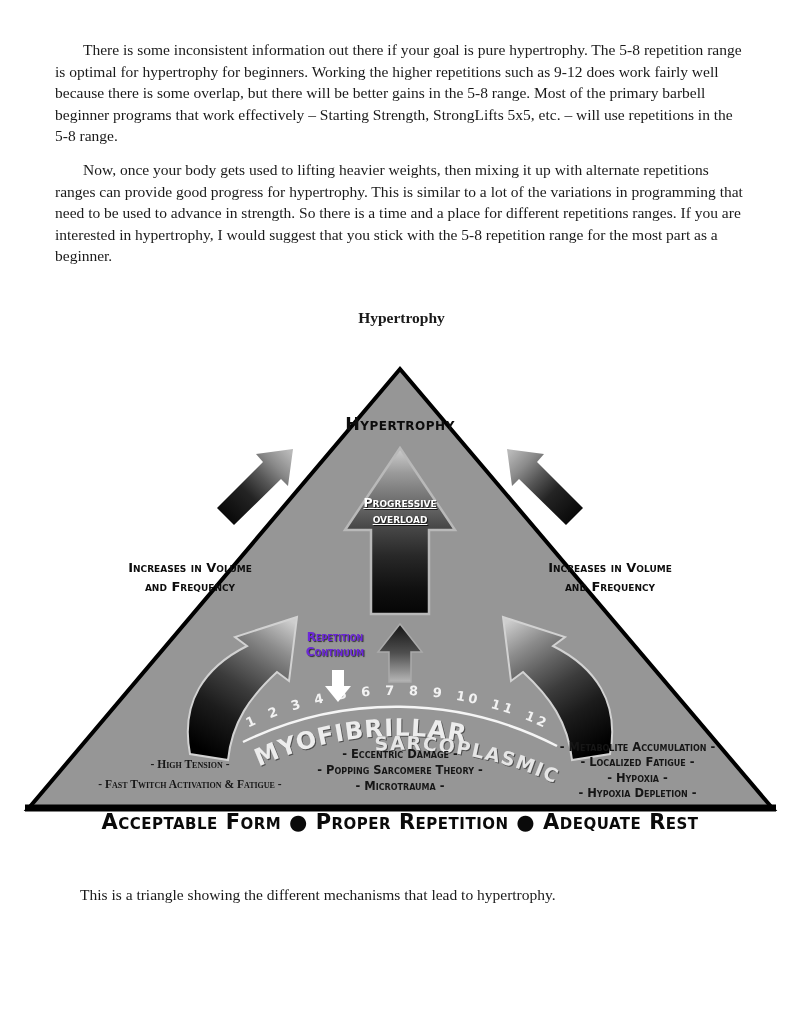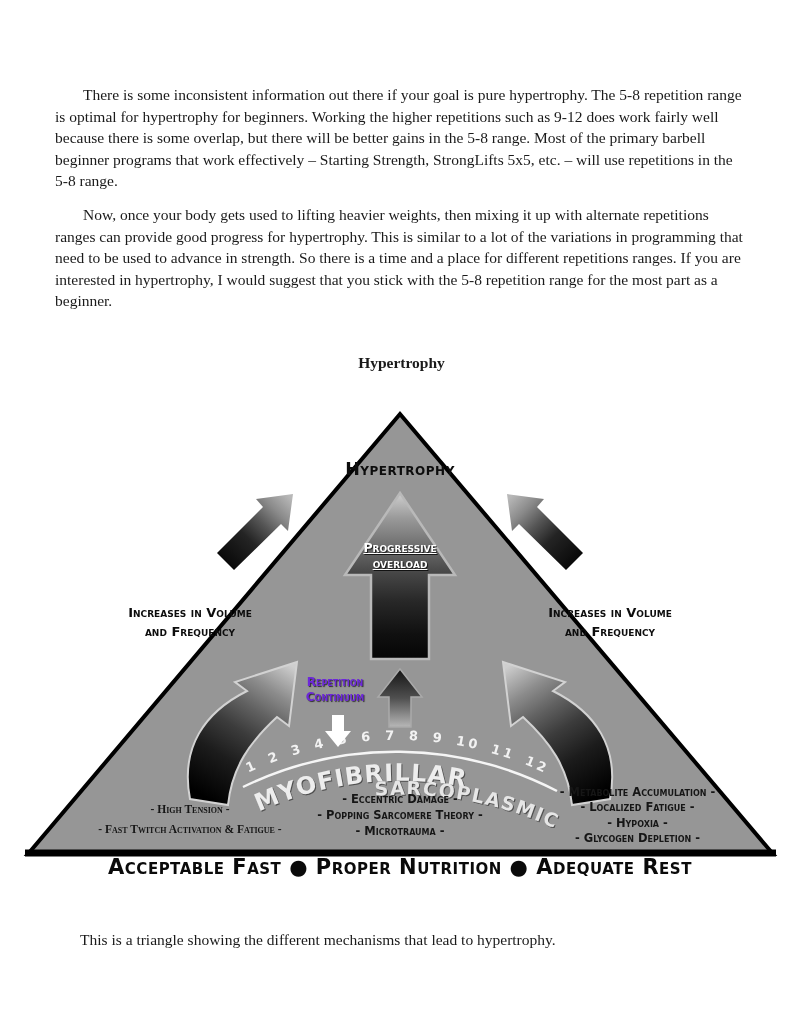--- a/index.html
+++ b/index.html
@@ -1,20 +1,20 @@
 <!DOCTYPE html>
 <html><head>
 <meta charset="utf-8">
 <style>
   html,body { margin:0; padding:0; }
   body {
     width:800px; height:1035px; background:#ffffff; overflow:hidden;
     font-family:"Liberation Serif", serif; color:#1a1a1a;
   }
-  main { padding:84px 52px 0 55px; }
+  main { padding:39px 52px 0 55px; }
   .body-text {
     font-size:15.5px; line-height:21.6px; margin:0 0 12px 0;
     text-indent:28px;
   }
   .figure-title {
     text-align:center; font-weight:bold; font-size:15.5px;
     margin:42px 0 0 0;
   }
   .diagram { position:relative; width:800px; height:500px; margin:25px 0 0 -55px; }
   .diagram svg { position:absolute; left:0; top:0; }
@@ -151,21 +151,21 @@
     <div class="dlabel mech mech-middle">
       <div>- Eccentric Damage -</div>
       <div>- Popping Sarcomere Theory -</div>
       <div>- Microtrauma -</div>
     </div>
 
     <div class="dlabel mech mech-right">
       <div>- Metabolite Accumulation -</div>
       <div>- Localized Fatigue -</div>
       <div>- Hypoxia -</div>
-      <div>- Glycogen Depletion -</div>
+      <div>- Hypoxia Depletion -</div>
     </div>
 
-    <div class="dlabel base-label">Acceptable Fast ● Proper Nutrition ● Adequate Rest</div>
+    <div class="dlabel base-label">Acceptable Form ● Proper Repetition ● Adequate Rest</div>
   </div>
 
   <p class="caption">This is a triangle showing the different mechanisms that lead to hypertrophy.</p>
 
 </main>
 
 </body></html>

